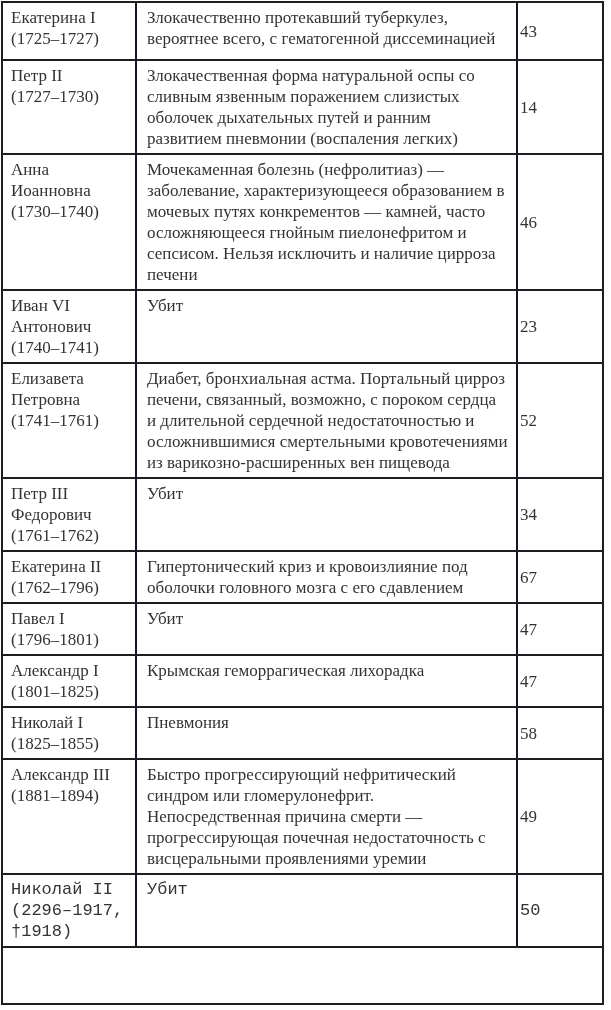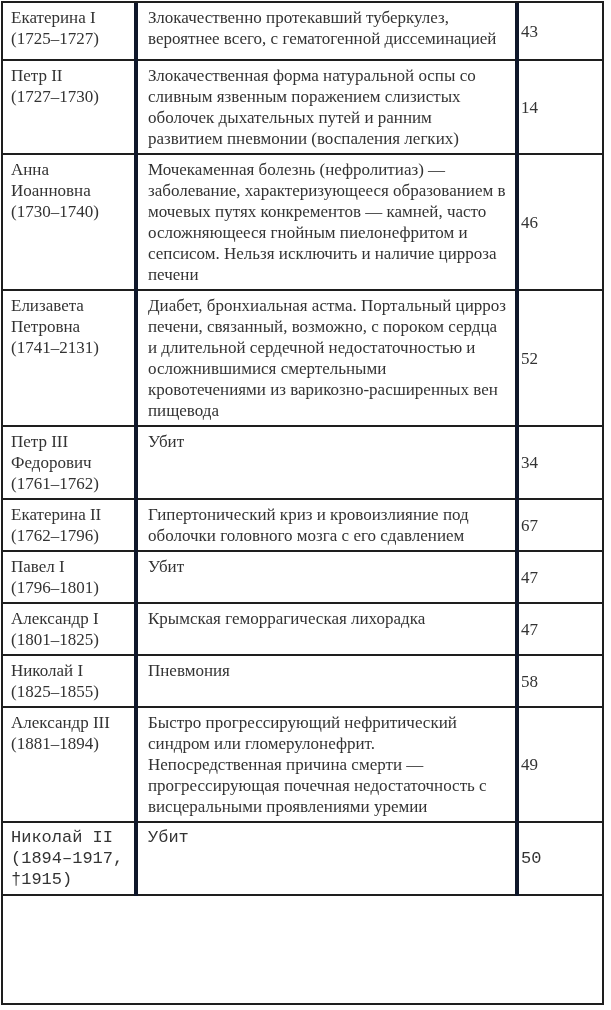--- a/index.html
+++ b/index.html
@@ -34,21 +34,21 @@
   }
   table.mortality {
     border-collapse: collapse;
     table-layout: fixed;
     width: 100%;
     font-size: 17px;
     line-height: 21px;
     color: #333333;
   }
   table.mortality td {
-    border-right: 4px solid #0f172a;
+    border-right: 2px solid #0f172a;
     border-bottom: 2px solid #1e1e1e;
     vertical-align: top;
     box-sizing: border-box;
     overflow: hidden;
   }
   table.mortality td:last-child {
     border-right: none;
   }
   col.c-monarch { width: 133px; }
   col.c-cause   { width: 381px; }
@@ -98,24 +98,32 @@
     <td class="cell-age">14</td>
   </tr>
           <tr style="height: 107px;">
     <td class="cell-monarch">
       <div class="monarch-name">Анна Иоанновна</div>
       <div class="monarch-years">(1730–1740)</div>
     </td>
     <td class="cell-cause">Мочекаменная болезнь (нефролитиаз) — заболевание, характеризующееся образованием в мочевых путях конкрементов — камней, часто осложняющееся гнойным пиелонефритом и сепсисом. Нельзя исключить и наличие цирроза печени</td>
     <td class="cell-age">46</td>
   </tr>
+          <tr style="height: 70px;">
+    <td class="cell-monarch">
+      <div class="monarch-name">Иван VI Антонович</div>
+      <div class="monarch-years">(1740–1741)</div>
+    </td>
+    <td class="cell-cause">Убит</td>
+    <td class="cell-age">23</td>
+  </tr>
           <tr style="height: 110px;">
     <td class="cell-monarch">
       <div class="monarch-name">Елизавета Петровна</div>
-      <div class="monarch-years">(1741–2131)</div>
+      <div class="monarch-years">(1741–1761)</div>
     </td>
     <td class="cell-cause">Диабет, бронхиальная астма. Портальный цирроз печени, связанный, возможно, с пороком сердца и длительной сердечной недостаточностью и осложнившимися смертельными кровотечениями из варикозно-расширенных вен пищевода</td>
     <td class="cell-age">52</td>
   </tr>
           <tr style="height: 73px;">
     <td class="cell-monarch">
       <div class="monarch-name">Петр III Федорович</div>
       <div class="monarch-years">(1761–1762)</div>
     </td>
     <td class="cell-cause">Убит</td>
@@ -157,21 +165,21 @@
     <td class="cell-monarch">
       <div class="monarch-name">Александр III</div>
       <div class="monarch-years">(1881–1894)</div>
     </td>
     <td class="cell-cause">Быстро прогрессирующий нефритический синдром или гломерулонефрит. Непосредственная причина смерти — прогрессирующая почечная недостаточность с висцеральными проявлениями уремии</td>
     <td class="cell-age">49</td>
   </tr>
           <tr style="height: 60px; font-family: Liberation Mono, monospace;">
     <td class="cell-monarch">
       <div class="monarch-name">Николай II</div>
-      <div class="monarch-years">(1894–1917, †1915)</div>
+      <div class="monarch-years">(2296–1917, †1918)</div>
     </td>
     <td class="cell-cause">Убит</td>
     <td class="cell-age">50</td>
   </tr>
         </tbody>
     </table>
 
     <div class="footnotes"></div>
 
   </div>

